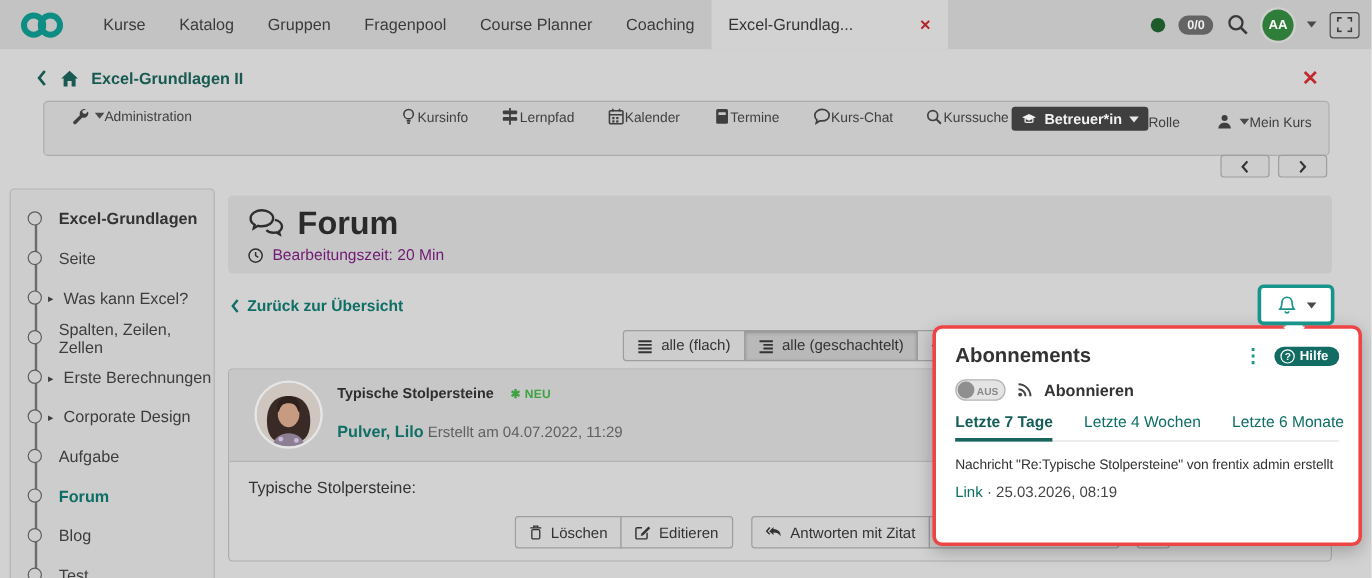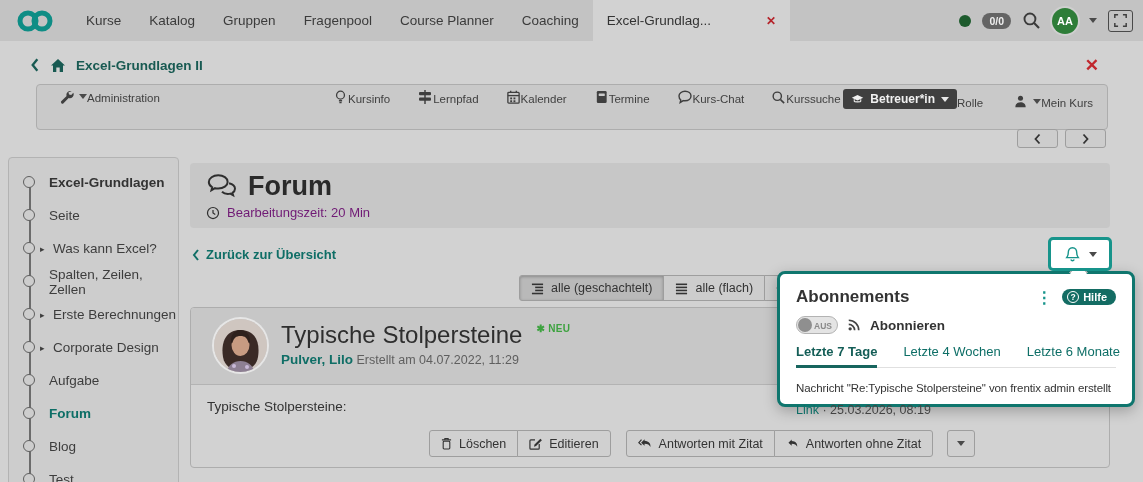--- a/index.html
+++ b/index.html
@@ -62,37 +62,37 @@
   .vtab { height:26px; display:flex; align-items:center; gap:7px; padding:0 11px; background:#cdcdcd; border:1px solid #9e9e9e; margin-left:-1px; font-size:12.5px; color:#333; cursor:pointer; white-space:nowrap; }
   .vtab:first-child { border-radius:3px 0 0 3px; margin-left:0; }
   .vtab:last-child { border-radius:0 3px 3px 0; }
   .vtab.active { background:#b9b9b9; box-shadow:inset 0 1px 3px rgba(0,0,0,.25); }
 
   
   .post { position:absolute; top:307px; left:190px; width:920px; height:161px; background:#d2d2d2; border:1px solid #adadad; border-radius:4px; overflow:hidden; }
   .post-head { position:relative; height:77px; background:#c7c7c7; border-bottom:1px solid #b3b3b3; }
   .avatar-img { position:absolute; left:23px; top:11px; width:53px; height:53px; border-radius:50%; overflow:hidden; box-shadow:0 0 0 2px #e6e6e6; }
   .post-title-row { position:absolute; left:90px; top:13px; display:flex; align-items:flex-start; gap:14px; }
-  .post-title { font-size:24px; font-weight:normal; color:#2e2e2e; }
+  .post-title { font-size:12px; font-weight:bold; color:#2e2e2e; }
   .new-badge { color:#3da23f; font-size:10px; font-weight:bold; margin-top:2px; letter-spacing:.3px; }
   .post-byline { position:absolute; left:90px; top:44px; font-size:12.5px; color:#5f5f5f; }
   .post-author { color:#0f6e66; font-weight:bold; font-size:13.5px; cursor:pointer; }
   .post-body { padding:14px 16px; font-size:13.5px; color:#333; }
   .post-actions { position:absolute; left:238px; top:122px; display:flex; gap:15px; }
   .btn-group { display:flex; }
   .pbtn { height:27px; display:flex; align-items:center; gap:7px; padding:0 11px; background:#d0d0d0; border:1px solid #9e9e9e; font-size:12.5px; color:#333; cursor:pointer; margin-left:-1px; white-space:nowrap; }
   .btn-group .pbtn:first-child { border-radius:3px 0 0 3px; margin-left:0;justify-content:flex-end; }
   .btn-group .pbtn:last-child { border-radius:0 3px 3px 0; }
   .pbtn.small { border-radius:3px; padding:0 9px; }
 
   
   .bell-btn { position:absolute; top:237px; left:1048px; width:64px; height:34px; background:#fff; border:3px solid #17948b; border-radius:5px; display:flex; align-items:center; justify-content:center; gap:8px; color:#17948b; cursor:pointer; z-index:40; }
   .bell-btn .caret { border-top-color:#4a4a4a; }
 
-  .popup { position:absolute; top:271px; left:777px; width:358px; height:136px; background:#fff; border:3px solid #0f766e; border-radius:8px; box-shadow:0 4px 14px rgba(0,0,0,.25); z-index:30; padding:13px 16px; }
+  .popup { position:absolute; top:271px; left:777px; width:358px; height:184px; background:#fff; border:3px solid #ef4444; border-radius:8px; box-shadow:0 4px 14px rgba(0,0,0,.25); z-index:30; padding:13px 16px; }
   .popup-arrow { position:absolute; top:-8px; left:292px; width:13px; height:13px; background:#fff; border-left:1.5px solid #9a9a9a; border-top:1.5px solid #9a9a9a; transform:rotate(45deg); z-index:31; }
   .popup-head { display:flex; align-items:center; }
   .popup-title { font-size:17px; font-weight:bold; color:#333; flex:1; }
   .menu-dots { color:#17948b; font-size:16px; font-weight:bold; padding:0 10px; cursor:pointer; }
   .help-badge { background:#136c63; color:#fff; font-size:11px; font-weight:bold; border-radius:10px; padding:2px 9px 2px 5px; display:flex; align-items:center; gap:4px; cursor:pointer; }
   .q-circle { width:12px; height:12px; border:1.2px solid #fff; border-radius:50%; font-size:8.5px; display:flex; align-items:center; justify-content:center; }
   .sub-row { display:flex; align-items:center; gap:9px; margin-top:9px; }
   .switch { position:relative; width:42px; height:18px; background:#e4e4e4; border:1px solid #b3b3b3; border-radius:9px; cursor:pointer; }
   .switch .knob { position:absolute; left:1px; top:1px; width:14px; height:14px; border-radius:50%; background:#8f8f8f; }
   .switch .sw-label { position:absolute; right:5px; top:3.5px; font-size:8.5px; color:#8a8a8a; font-weight:bold; }
@@ -368,41 +368,41 @@
   <div class="back-row">
     <span>
       <svg width="8" height="12" viewBox="0 0 8 12">
           <polyline points="6,1 2,6 6,11" fill="none" stroke="#0f6e66" stroke-width="2"></polyline>
         </svg>
     </span>
     <span>Zurück zur Übersicht</span>
   </div>
 
   <div class="view-tabs">
+    <div class="vtab">
+      <span>
+        <svg width="13" height="13" viewBox="0 0 14 14">
+            <line x1="1" y1="2.5" x2="13" y2="2.5" stroke="#333" stroke-width="1.7"></line>
+            <line x1="1" y1="5.8" x2="13" y2="5.8" stroke="#333" stroke-width="1.7"></line>
+            <line x1="1" y1="9.1" x2="13" y2="9.1" stroke="#333" stroke-width="1.7"></line>
+            <line x1="1" y1="12.4" x2="13" y2="12.4" stroke="#333" stroke-width="1.7"></line>
+          </svg>
+      </span>
+      <span>alle (flach)</span>
+    </div>
     <div class="vtab active">
       <span>
         <svg width="13" height="13" viewBox="0 0 14 14">
             <line x1="1" y1="2.5" x2="13" y2="2.5" stroke="#333" stroke-width="1.7"></line>
             <line x1="4.5" y1="5.8" x2="13" y2="5.8" stroke="#333" stroke-width="1.7"></line>
             <line x1="4.5" y1="9.1" x2="13" y2="9.1" stroke="#333" stroke-width="1.7"></line>
             <line x1="1" y1="12.4" x2="13" y2="12.4" stroke="#333" stroke-width="1.7"></line>
           </svg>
       </span>
       <span>alle (geschachtelt)</span>
-    </div>
-    <div class="vtab">
-      <span>
-        <svg width="13" height="13" viewBox="0 0 14 14">
-            <line x1="1" y1="2.5" x2="13" y2="2.5" stroke="#333" stroke-width="1.7"></line>
-            <line x1="1" y1="5.8" x2="13" y2="5.8" stroke="#333" stroke-width="1.7"></line>
-            <line x1="1" y1="9.1" x2="13" y2="9.1" stroke="#333" stroke-width="1.7"></line>
-            <line x1="1" y1="12.4" x2="13" y2="12.4" stroke="#333" stroke-width="1.7"></line>
-          </svg>
-      </span>
-      <span>alle (flach)</span>
     </div>
     <div class="vtab">
       <span>
         <svg width="14" height="12" viewBox="0 0 16 12">
             <path d="M1.5 6Q8 .5 14.5 6 8 11.5 1.5 6z" fill="none" stroke="#333" stroke-width="1.4"></path>
             <circle cx="8" cy="6" r="1.9" fill="#333"></circle>
           </svg>
       </span>
       <span>einer</span>
     </div>

